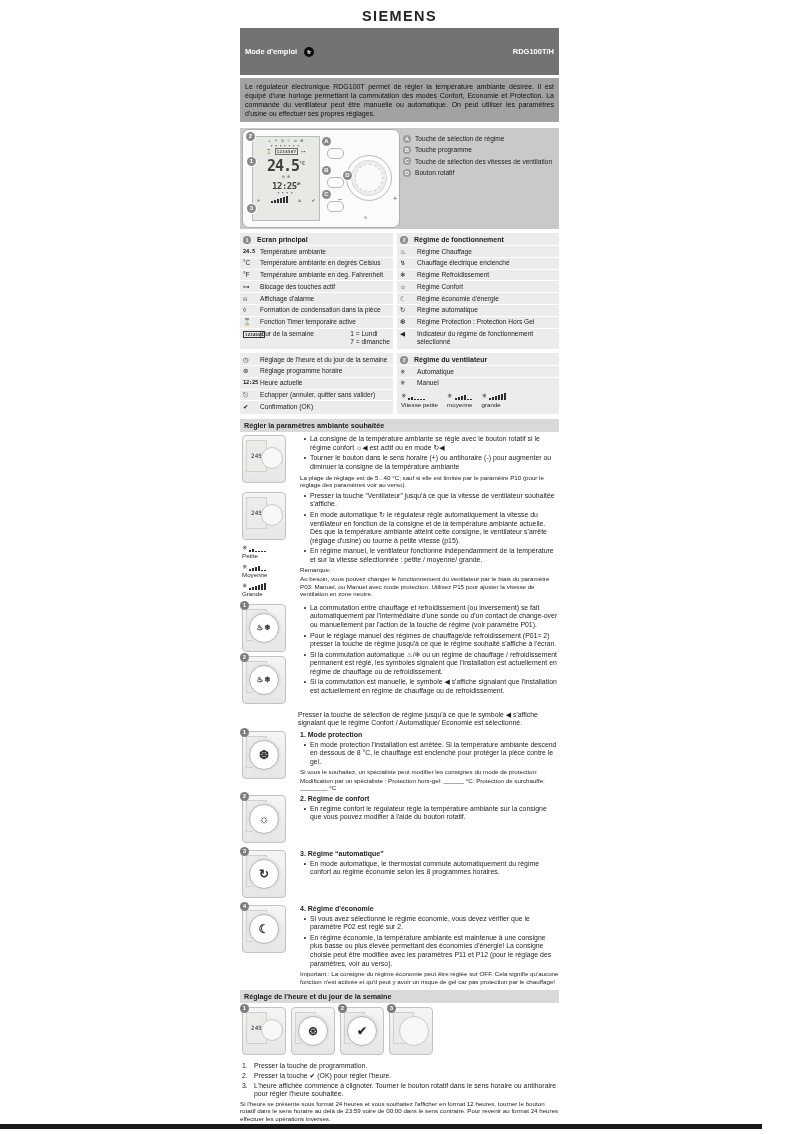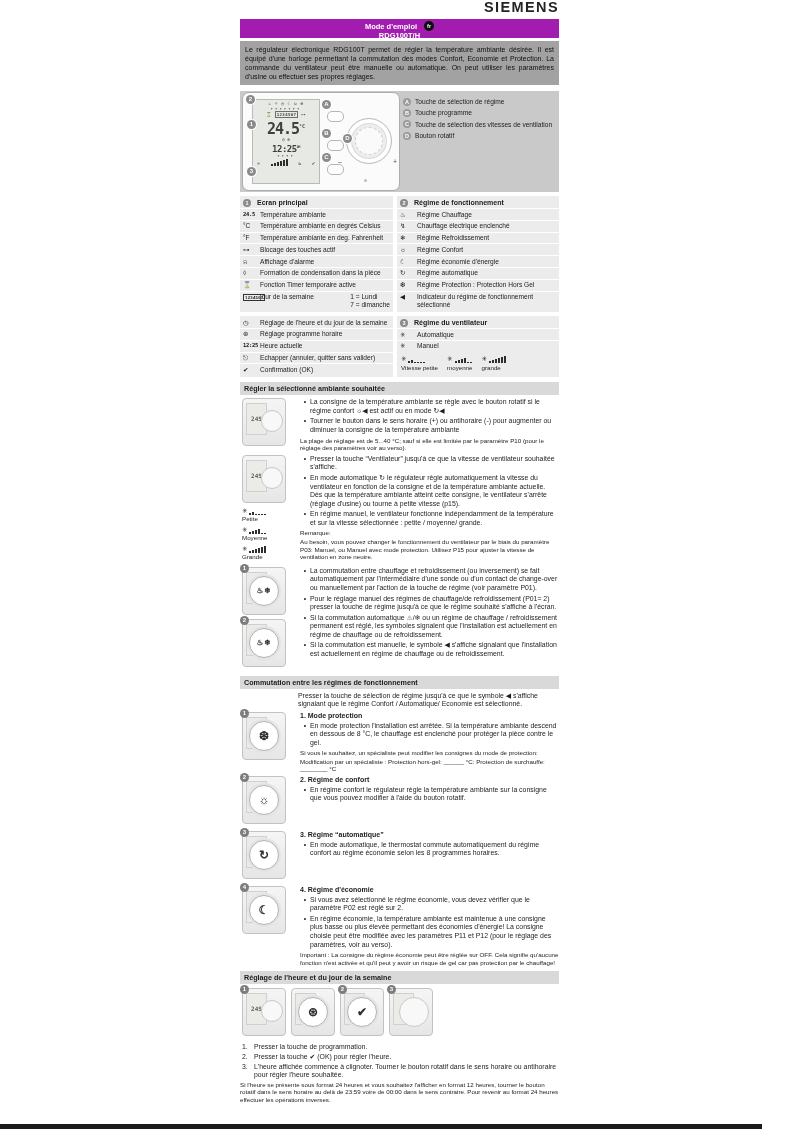--- a/index.html
+++ b/index.html
@@ -1,22 +1,22 @@
 <!DOCTYPE html>
 <html><head>
 <meta charset="utf-8">
 <style>
   html,body{margin:0;padding:0;}
   body{width:802px;height:1134px;background:#ffffff;position:relative;overflow:hidden;
        font-family:"Liberation Sans",sans-serif;color:#1c1c1c;}
   .content{position:absolute;left:240px;top:0;width:319px;}
-  .logo{text-align:right;font-weight:bold;font-size:14.5px;letter-spacing:1.4px;
+  .logo{margin-top:9px;text-align:center;font-weight:bold;font-size:14.5px;letter-spacing:1.4px;
         color:#242424;transform:scaleY(.95);transform-origin:top right;}
-  .titlebar{margin-top:3px;height:15px;background:#a21caf;color:#fff;font-size:7.5px;font-weight:bold;
-        display:flex;align-items:center;justify-content:space-between;padding:2px 5px;flex-direction:column;}
+  .titlebar{margin-top:3px;height:15px;background:#737373;color:#fff;font-size:7.5px;font-weight:bold;
+        display:flex;align-items:center;justify-content:space-between;padding:16px 5px;}
   .tbleft{display:flex;align-items:center;}
   .frbadge{display:inline-block;background:#0d0d0d;color:#fff;border-radius:50%;width:10px;height:10px;
         line-height:10px;text-align:center;font-size:5.5px;margin-left:7px;font-weight:bold;}
   .intro{margin-top:3px;background:#a2a2a2;color:#101010;font-size:7px;line-height:9px;
         padding:4px 5px;text-align:justify;}
 
   
   .figure{position:relative;margin-top:6px;height:101px;background:#c9c9c9;}
   .photo{position:absolute;left:2px;top:1px;width:156px;height:97px;background:#fbfbfb;
         border:1px solid #adadad;border-radius:7px;}
@@ -343,21 +343,21 @@
                 <i></i>
                 <i></i>
                 <i></i>
                 <i></i>
               </span>
             </div><span>grande</span></div>
       </div>
     </div>
   </div>
 
-  <div class="shead">Régler la sélectionné ambiante souhaitée</div>
+  <div class="shead">Régler la paramètres ambiante souhaitée</div>
   <div class="sbody">
     <div class="tcolm">
       <div class="thumb">
           <span class="scr">245</span>
           <span class="knb"></span>
         </div>
     </div>
     <div class="txtcol">
       <div class="bul">
           <span class="dot"></span>
@@ -455,21 +455,20 @@
           <span class="dot"></span>
           <span class="btx">Si la commutation automatique ♨/❄ ou un régime de chauffage / refroidissement permanent est réglé, les symboles signalent que l'installation est actuellement en régime de chauffage ou de refroidissement.</span>
         </div>
       <div class="bul">
           <span class="dot"></span>
           <span class="btx">Si la commutation est manuelle, le symbole ◀ s'affiche signalant que l'installation est actuellement en régime de chauffage ou de refroidissement.</span>
         </div>
     </div>
   </div>
 
-  <div class="shead">Commutation entre les régimes de fonctionnement</div>
   <div class="introind">Presser la touche de sélection de régime jusqu'à ce que le symbole ◀ s'affiche signalant que le régime Confort / Automatique/ Economie est sélectionné.</div>
 
   <div class="mitem">
     <div class="tcolm">
       <div class="thumb">
           <span class="co">1</span>
           <span class="scr"></span>
           <span class="zoomc">❆</span>
         </div>
     </div>

